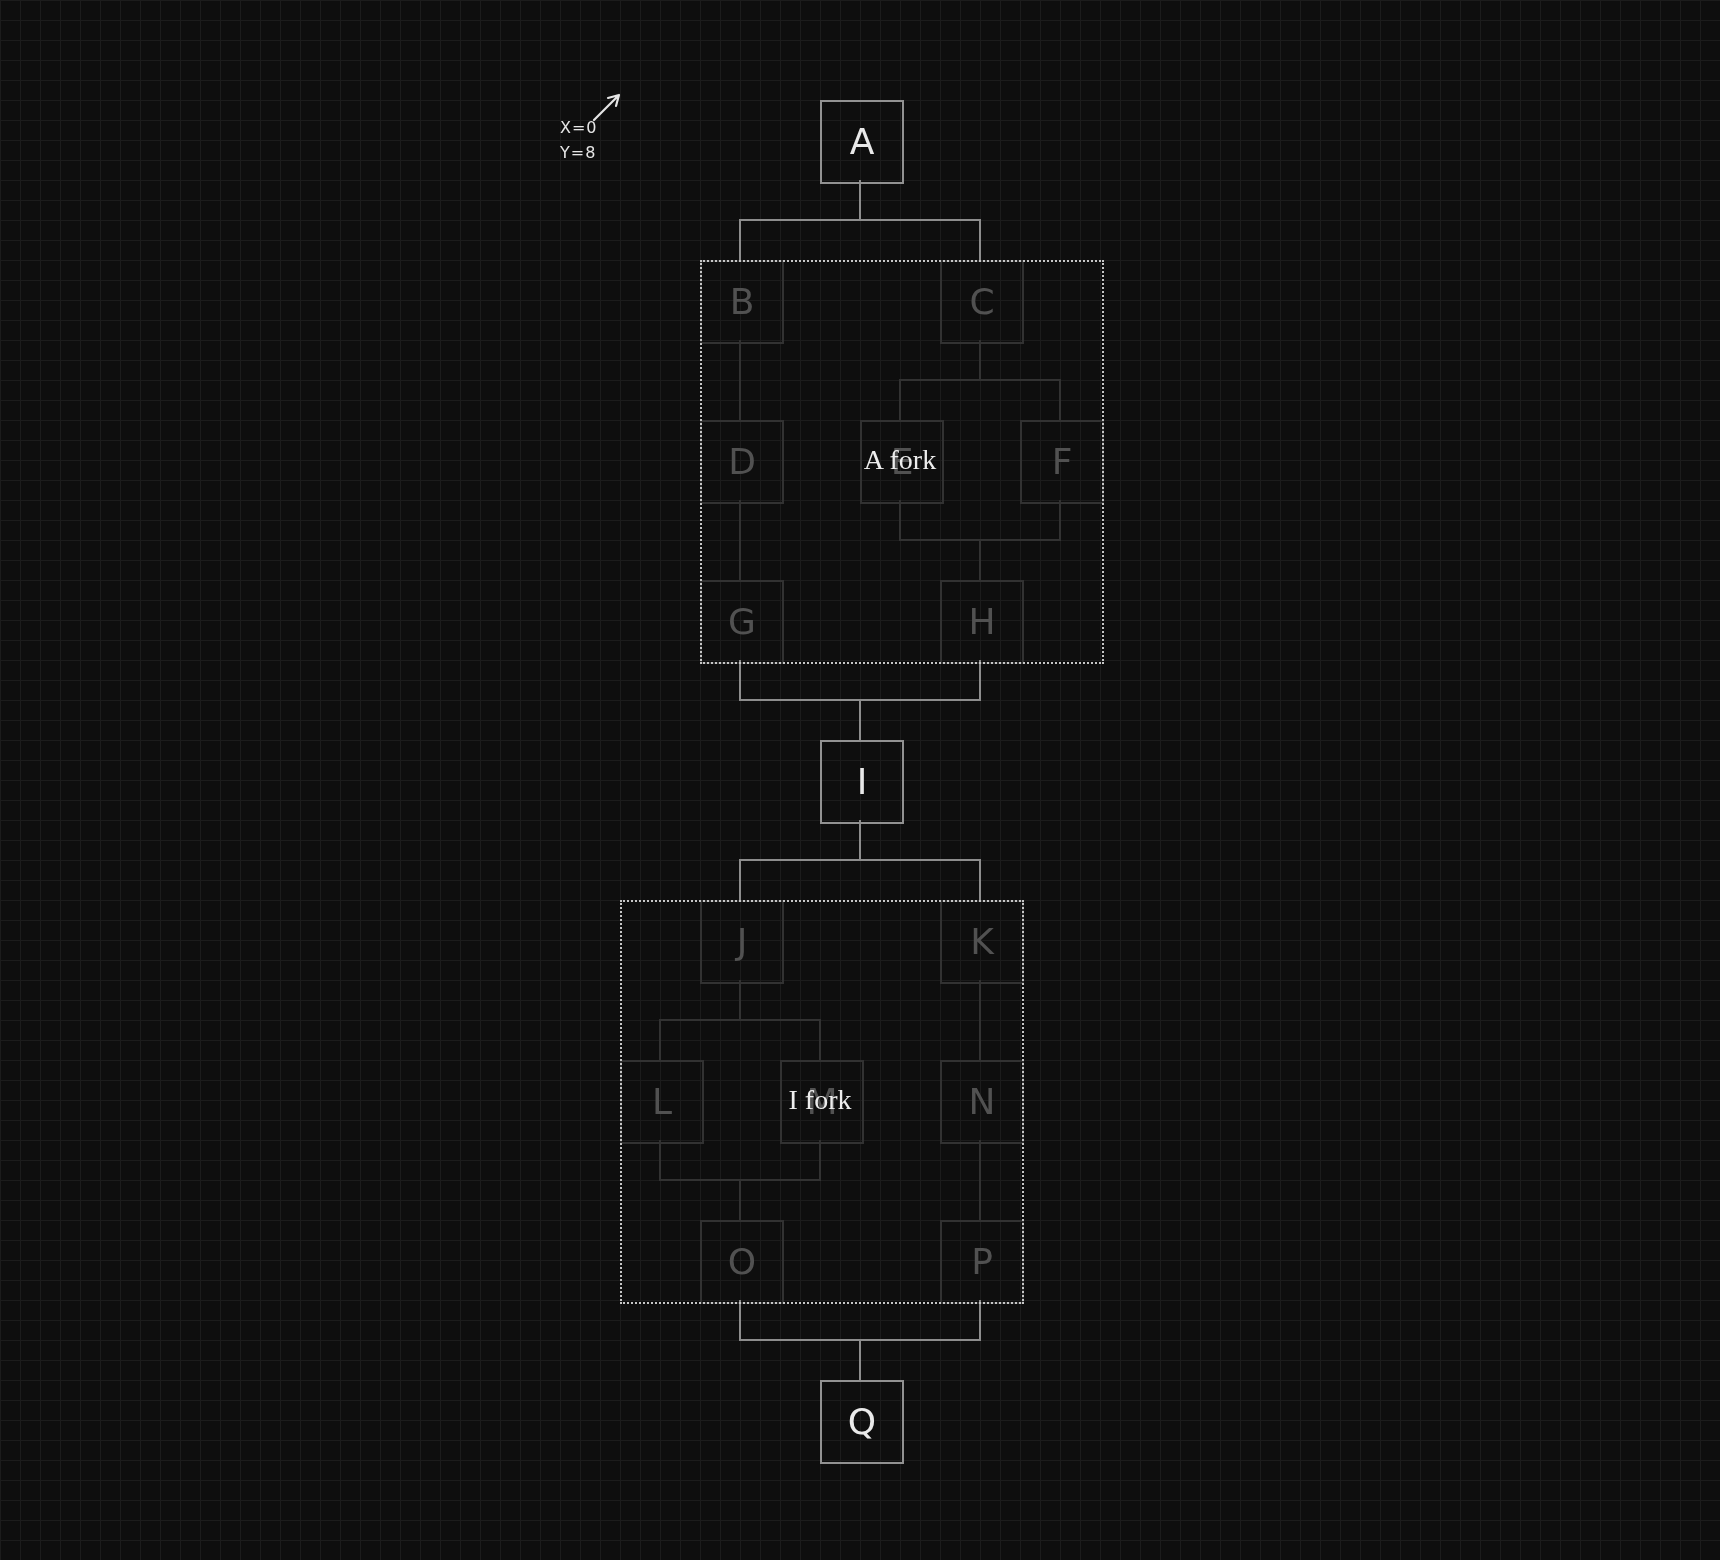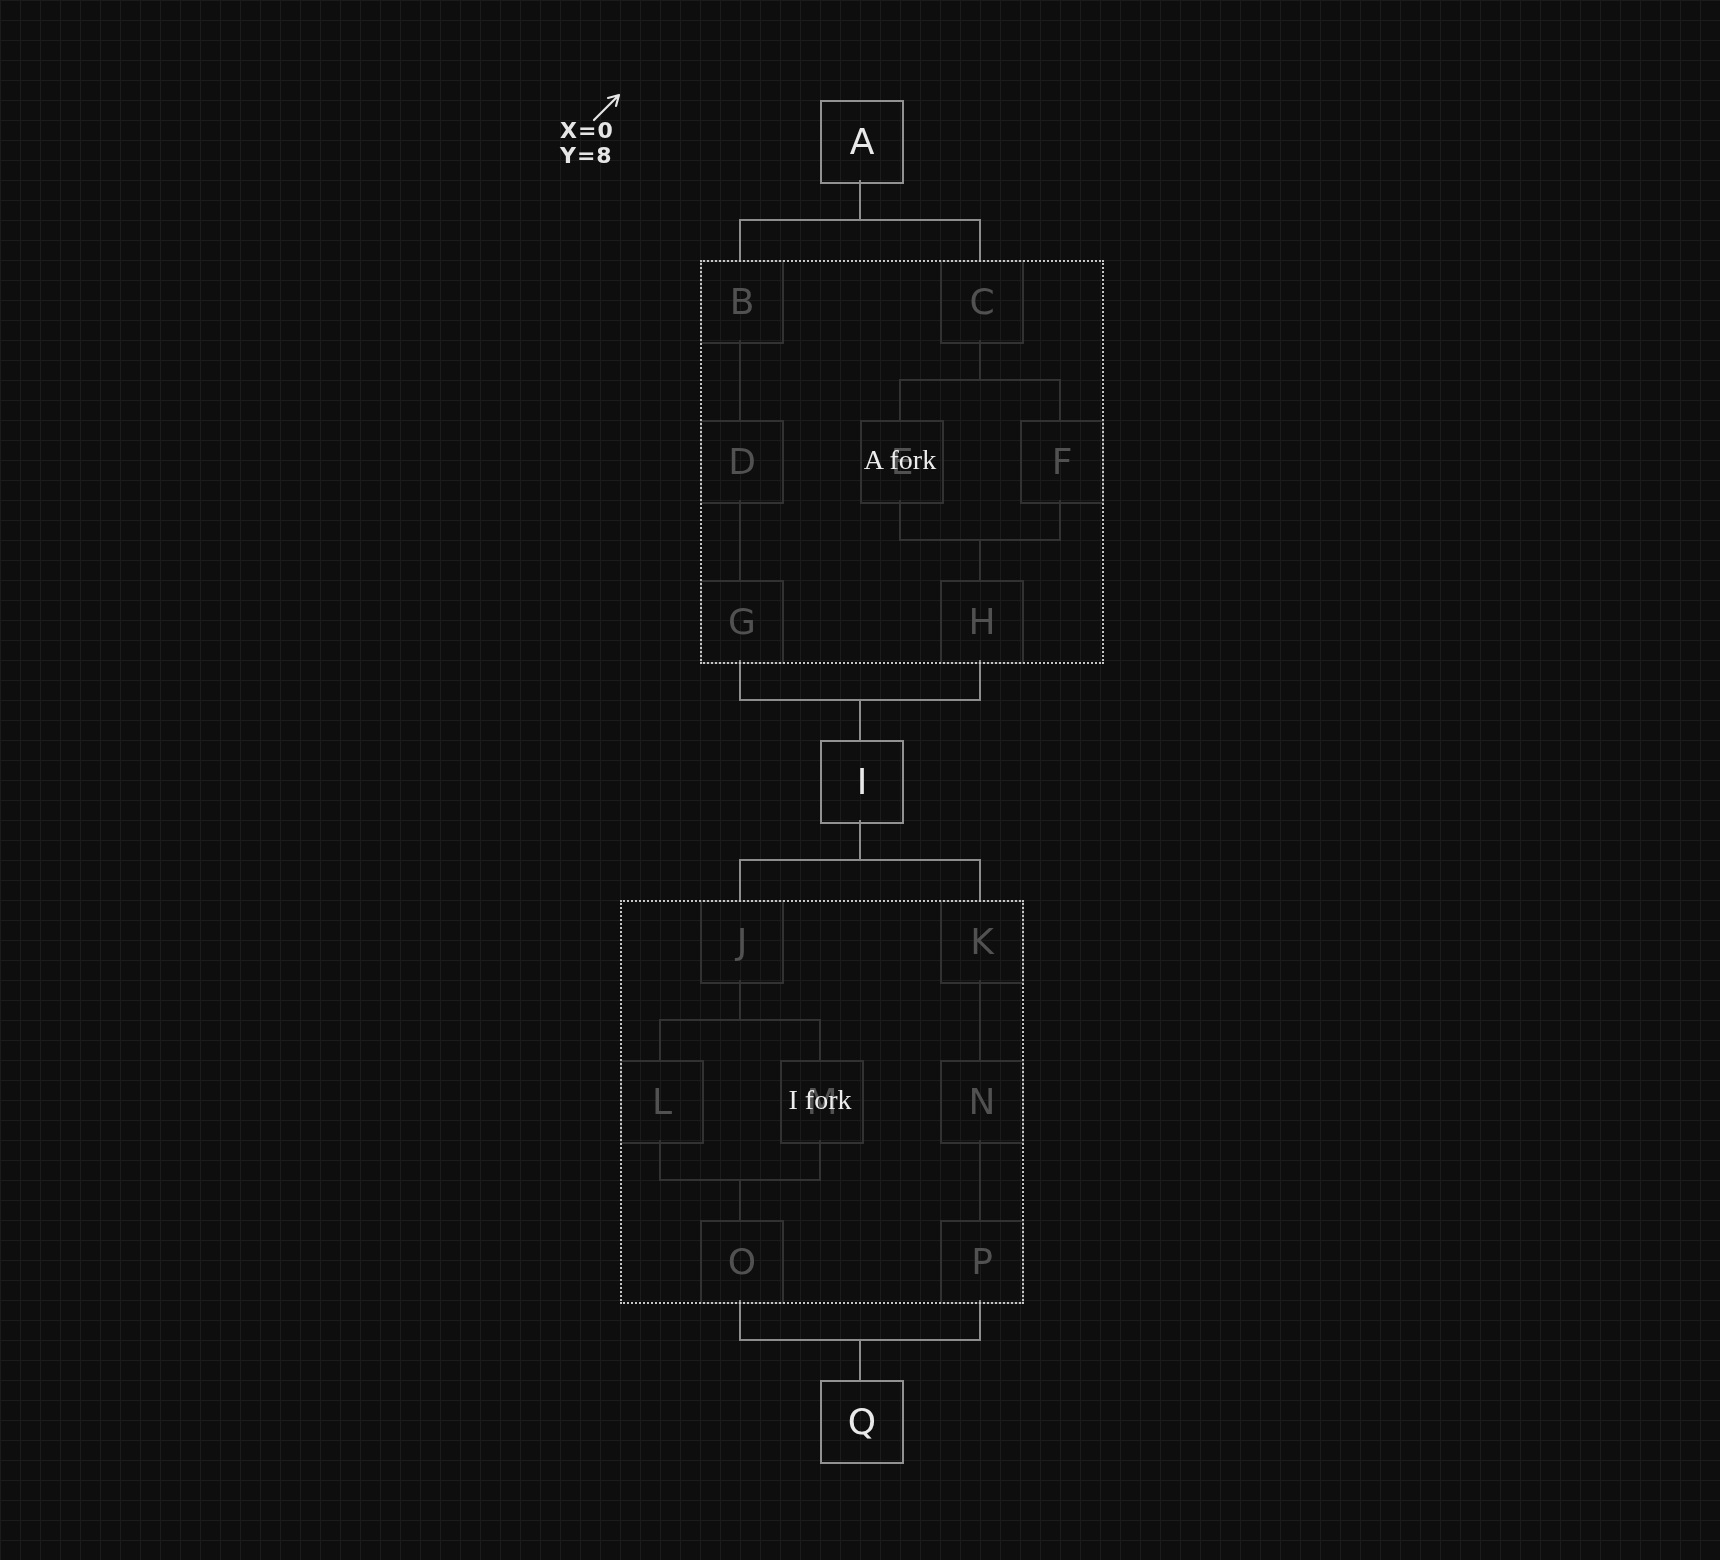--- a/index.html
+++ b/index.html
@@ -29,22 +29,22 @@
   .node.dim    .letter { color: #515151; }
   .edge-seg { position: absolute; }
   .edge-seg.bright { background: #8d8d8d; }
   .edge-seg.dim    { background: #323232; }
   .group-box { position: absolute; border: 2px dotted #c6c6c6; }
   .group-label {
     position: absolute; transform: translate(-50%, -50%);
     color: #ededed; font-size: 28px; white-space: nowrap;
   }
   .ann-text {
-    position: absolute; color: #e6e6e6; font-size: 22px;
-    font-weight: bold; letter-spacing: 1px;
+    position: absolute; color: #e6e6e6; font-size: 16px;
+    font-weight: normal; letter-spacing: 1px;
   }
   .ann-arrow { position: absolute; left: 592px; top: 90px; }
 </style>
 </head>
 <body>
 
 <div id="canvas">
   <div id="edges-layer" class="layer">
       <div class="edge-seg bright" style="left: 859px; top: 180px; width: 2px; height: 40px;"></div>
       <div class="edge-seg bright" style="left: 739px; top: 219px; width: 242px; height: 2px;"></div>

